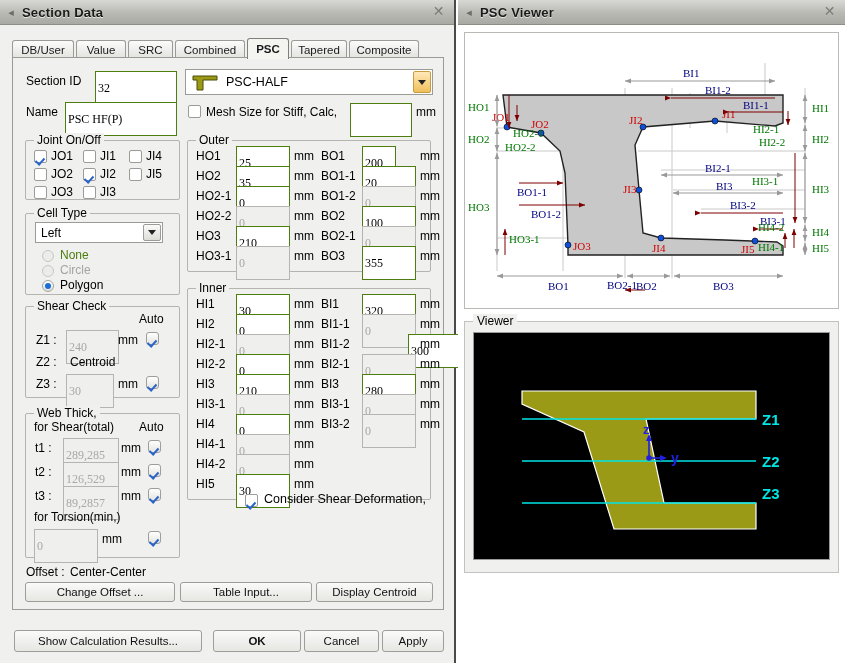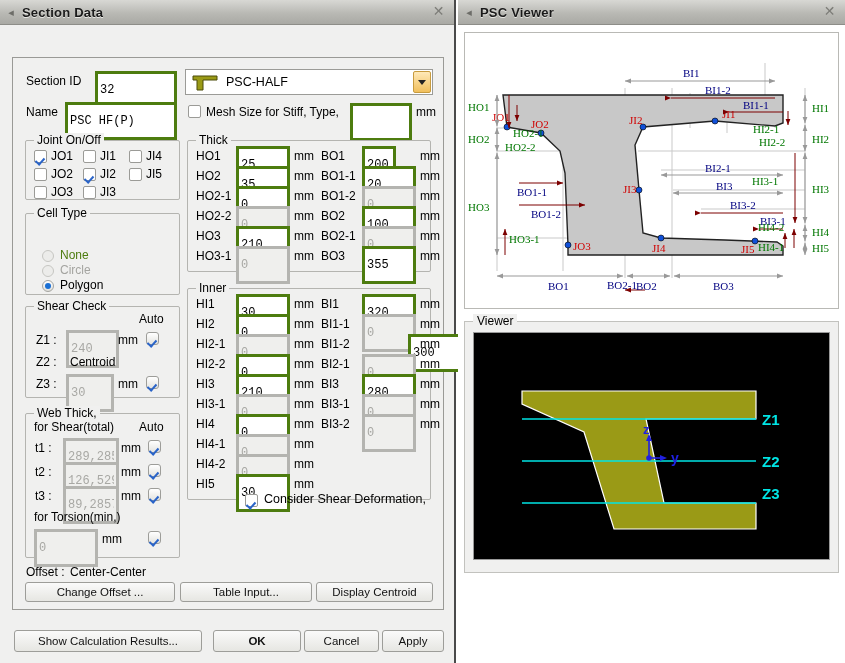--- a/index.html
+++ b/index.html
@@ -54,24 +54,24 @@
     border-color:#7f7f7b;font-weight:bold;z-index:3;
   }
   .tabpanel{
     position:absolute;left:12px;top:57px;width:432px;height:553px;
     background:#f0f0ef;border:1px solid #9a9a96;box-sizing:border-box;
   }
 
   
   .lbl{position:absolute;font-size:12px;color:#000;white-space:nowrap;}
   .tf{
-    position:absolute;background:#fff;border:3px solid #4d7c0f;
+    position:absolute;background:#fff;border:1px solid #4d7c0f;
     box-sizing:border-box;font-size:12px;color:#000;
     padding:16px 2px;line-height:17px;height:19px;
-    font-family:Liberation Mono, monospace;
+    font-family:Liberation Serif, serif;
   }
   .tf.dis{background:#efefed;color:#a8a8a4;border-color:#b4b4b0;}
   .grp{
     position:absolute;border:1px solid #b4b4b0;box-sizing:border-box;
     border-radius:2px;
   }
   .grp>.cap{
     position:absolute;top:-8px;left:8px;background:#f0f0ef;
     padding:0 3px;font-size:12px;color:#000;white-space:nowrap;
   }
@@ -152,20 +152,29 @@
 <div class="app">
 
   <div class="win-left">
 
     <div class="titlebar">
       <span class="tb-grip">◂</span>
       <span class="tb-title">Section Data</span>
       <span class="tb-close">✕</span>
     </div>
 
+    <div class="tabstrip">
+      <div class="tab" style="left:0;width:62px">DB/User</div>
+      <div class="tab" style="left:64px;width:50px">Value</div>
+      <div class="tab" style="left:116px;width:45px">SRC</div>
+      <div class="tab" style="left:163px;width:70px">Combined</div>
+      <div class="tab active" style="left:235px;width:42px">PSC</div>
+      <div class="tab" style="left:279px;width:56px">Tapered</div>
+      <div class="tab" style="left:337px;width:70px">Composite</div>
+    </div>
 
     <div class="tabpanel">
 
       <span class="lbl" style="left:13px;top:16px">Section ID</span>
       <input class="tf" style="left: 82px; top: 13px; width: 82px;" value="32">
 
       <div class="combo" style="left:172px;top:11px;width:248px;height:26px">
         <span style="position:absolute;left:6px;top:5px">
           <svg width="26" height="16" viewBox="0 0 26 16">
             <path d="M1 1 H25 V5 H11 V15 H5 V5 H1 Z" fill="#9a9a16" stroke="#4a4a08" stroke-width="1"></path>
@@ -173,21 +182,21 @@
         </span>
         <span style="position:absolute;left:40px;top:5px;font-size:12.5px">PSC-HALF</span>
         <span class="arrowbox">
             <i class="caret"></i>
           </span>
       </div>
 
       <span class="lbl" style="left:13px;top:47px">Name</span>
       <input class="tf" style="left: 52px; top: 44px; width: 112px; height: 21px;" value="PSC HF(P)">
       <span class="cb" style="left:175px;top:47px"></span>
-      <span class="lbl" style="left:193px;top:47px">Mesh Size for Stiff, Type,</span>
+      <span class="lbl" style="left:193px;top:47px">Mesh Size for Stiff, Calc,</span>
       <input class="tf" style="left: 337px; top: 45px; width: 62px;">
       <span class="lbl" style="left:403px;top:47px">mm</span>
 
       <div class="grp" style="left:12px;top:82px;width:155px;height:60px">
         <span class="cap">Joint On/Off</span>
         <span class="cb on" style="left:8px;top:9px"></span>
         <span class="lbl" style="left:25px;top:8px">JO1</span>
         <span class="cb" style="left:57px;top:9px"></span>
         <span class="lbl" style="left:74px;top:8px">JI1</span>
         <span class="cb" style="left:103px;top:9px"></span>
@@ -201,20 +210,26 @@
         <span class="lbl" style="left:120px;top:26px">JI5</span>
 
         <span class="cb" style="left:8px;top:45px"></span>
         <span class="lbl" style="left:25px;top:44px">JO3</span>
         <span class="cb" style="left:57px;top:45px"></span>
         <span class="lbl" style="left:74px;top:44px">JI3</span>
       </div>
 
       <div class="grp" style="left:12px;top:155px;width:155px;height:82px">
         <span class="cap">Cell Type</span>
+        <div class="combo plain" style="left:9px;top:8px;width:128px;height:21px">
+          <span style="position:absolute;left:5px;top:3px;font-size:12px">Left</span>
+          <span class="arrowbox">
+              <i class="caret"></i>
+            </span>
+        </div>
         <span class="rb dis" style="left:16px;top:36px"></span>
         <span class="lbl" style="left:34px;top:34px;color:#4d7c0f">None</span>
         <span class="rb dis" style="left:16px;top:51px"></span>
         <span class="lbl" style="left:34px;top:49px;color:#a4a4a0">Circle</span>
         <span class="rb on" style="left:16px;top:66px"></span>
         <span class="lbl" style="left:34px;top:64px">Polygon</span>
       </div>
 
       <div class="grp" style="left:12px;top:248px;width:155px;height:92px">
         <span class="cap">Shear Check</span>
@@ -254,21 +269,21 @@
         <span class="lbl" style="left:95px;top:75px">mm</span>
         <span class="cb btn on" style="left:122px;top:74px"></span>
 
         <span class="lbl" style="left:8px;top:96px">for Torsion(min,)</span>
         <input class="tf dis" style="left: 8px; top: 115px; width: 64px;" value="0">
         <span class="lbl" style="left:76px;top:118px">mm</span>
         <span class="cb btn on" style="left:122px;top:117px"></span>
       </div>
 
       <div class="grp" style="left:174px;top:82px;width:244px;height:132px">
-        <span class="cap">Thick</span>
+        <span class="cap">Outer</span>
 
         <span class="lbl" style="left:8px;top:8px">HO1</span>
         <input class="tf" style="left: 48px; top: 5px; width: 54px;" value="25">
         <span class="lbl" style="left:106px;top:8px">mm</span>
 
         <span class="lbl" style="left:8px;top:28px">HO2</span>
         <input class="tf" style="left: 48px; top: 25px; width: 54px;" value="35">
         <span class="lbl" style="left:106px;top:28px">mm</span>
 
         <span class="lbl" style="left:8px;top:48px">HO2-1</span>

